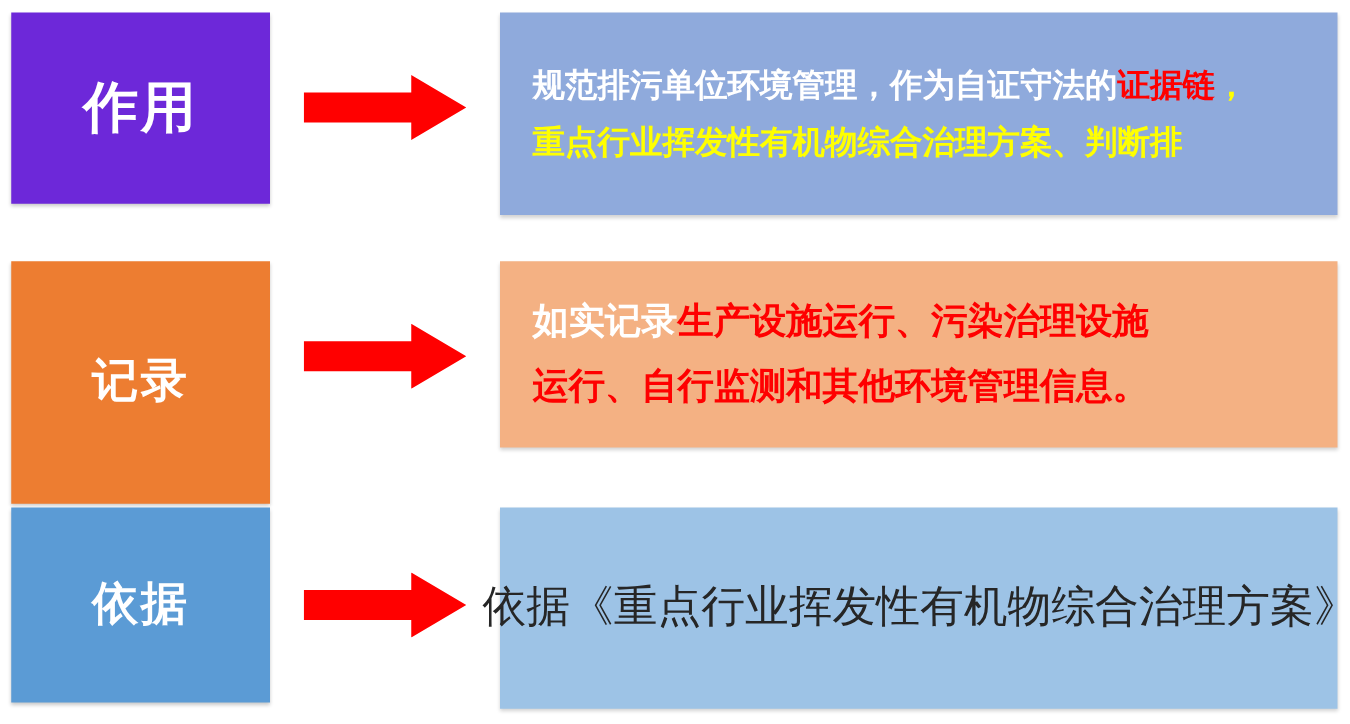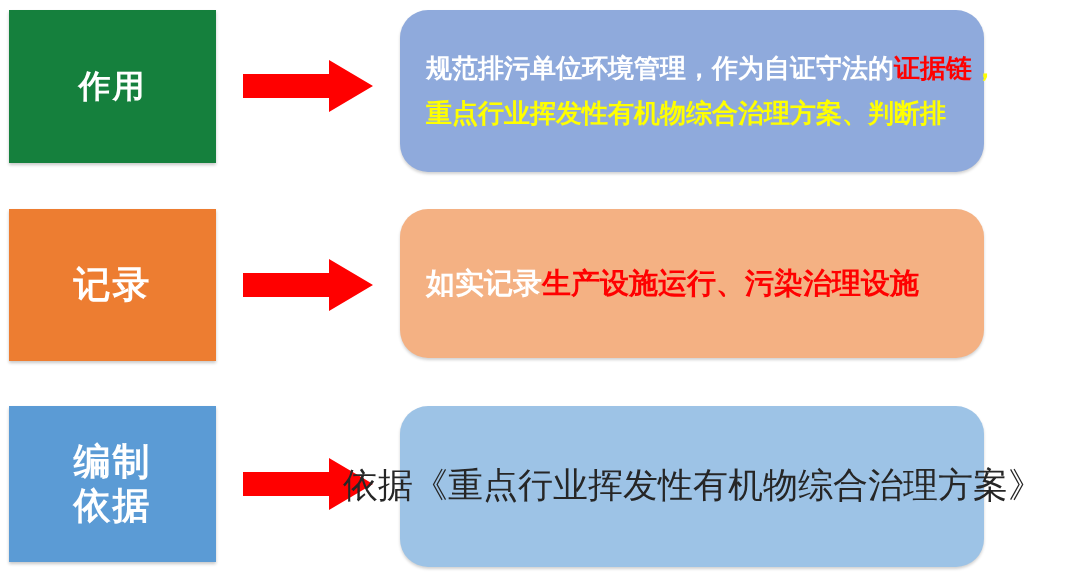--- a/index.html
+++ b/index.html
@@ -49,27 +49,27 @@
   }
   .label-line {
     display: block;
     line-height: 1.18;
     white-space: nowrap;
   }
 
   #row-0 .label-box {
     top: 10px;
     height: 153px;
-    background: #15803d;
-    font-size: 32px;
+    background: #6d28d9;
+    font-size: 44px;
     justify-content: center;
   }
   #row-1 .label-box {
     top: 13px;
-    height: 152px;
+    height: 194px;
     background: #ED7D31;
     font-size: 37px;
   }
   #row-2 .label-box {
     top: 10px;
     height: 156px;
     background: #5B9BD5;
     font-size: 37px;
   }
 
@@ -83,28 +83,27 @@
   #row-0 .arrow { top: 60px; }
   #row-1 .arrow { top: 63px; }
   #row-2 .arrow { top: 62px; }
 
   .arrow svg { display: block; width: 130px; height: 52px; }
 
   
   .content-box {
     position: absolute;
     left: 400px;
-    width: 584px;
+    width: 670px;
     box-sizing: border-box;
     padding: 18px 24px 18px 26px;
     display: flex;
     flex-direction: column;
     justify-content: center;
     box-shadow: 0 2px 3px rgba(0,0,0,0.18);
-    border-radius: 28px;
   }
   #row-0 .content-box {
     top: 10px;
     height: 162px;
     background: #8FAADC;
   }
   #row-1 .content-box {
     top: 13px;
     height: 149px;
     background: #F4B183;
@@ -175,26 +174,26 @@
     <div class="label-box">
         <span class="label-line">记录</span>
       </div>
     <div class="arrow">
       <svg viewBox="0 0 130 52" xmlns="http://www.w3.org/2000/svg">
         <polygon points="0,14 86,14 86,0 130,26 86,52 86,38 0,38" fill="#FF0000"></polygon>
       </svg>
     </div>
     <div class="content-box">
         <span class="text-line"><span class="seg-white">如实记录</span><span class="seg-red">生产设施运行、污染治理设施</span></span>
+        <span class="text-line"><span class="seg-red">运行、自行监测和其他环境管理信息。</span></span>
       </div>
   </div>
 
   <div class="row" id="row-2">
     <div class="label-box">
-        <span class="label-line">编制</span>
         <span class="label-line">依据</span>
       </div>
     <div class="arrow">
       <svg viewBox="0 0 130 52" xmlns="http://www.w3.org/2000/svg">
         <polygon points="0,14 86,14 86,0 130,26 86,52 86,38 0,38" fill="#FF0000"></polygon>
       </svg>
     </div>
     <div class="content-box">
         <span class="text-line"><span class="seg-dark">依据《重点行业挥发性有机物综合治理方案》</span></span>
       </div>

